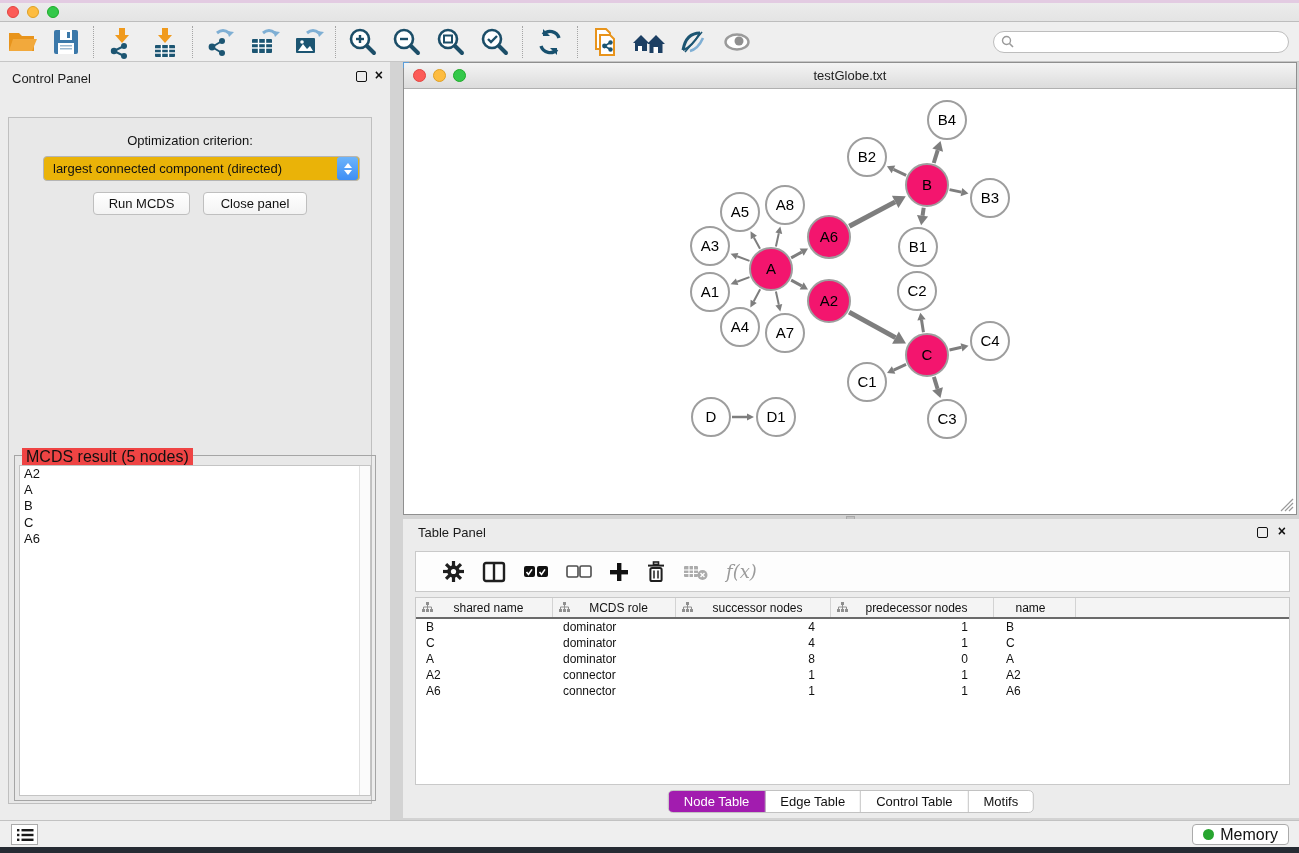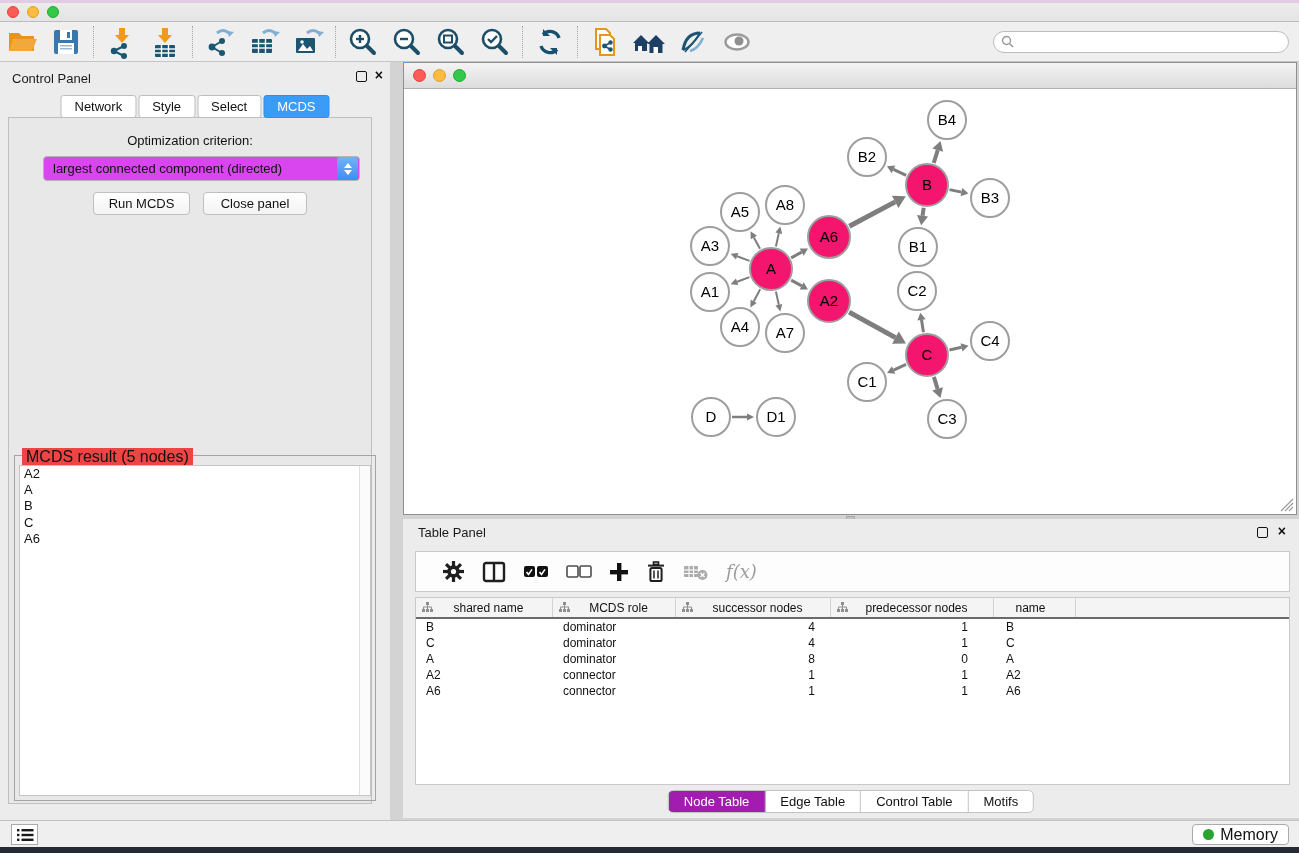--- a/index.html
+++ b/index.html
@@ -34,21 +34,21 @@
   .cp-title { position:absolute; top:9px; left:12px; font-size:13px; color:#1b1b1b; }
   .win-mini { position:absolute; top:9px; width:11px; height:11px; border:1.5px solid #111; border-radius:2px; }
   .win-x { position:absolute; top:6px; font-size:14px; font-weight:900; color:#111; line-height:14px; }
   .cp-tabs { position:absolute; top:33px; left:50%; transform:translateX(-50%); display:flex; gap:2px; z-index:3; }
   .cp-tab { background:#fff; border:1px solid #bdbdbd; border-radius:3px; font-size:13px;
     padding:3px 13px; color:#111; }
   .cp-tab.active { background:#3b9cf8; border-color:#2f8df0; color:#fff; }
   .cp-content { position:absolute; left:8px; top:55px; width:364px; height:687px;
     background:#e8e8e8; border:1px solid #bfbfbf;padding-left:44px; }
   .crit-label { position:absolute; top:15px; left:0; right:0; text-align:center; font-size:13px; color:#111; }
-  .crit-select { position:absolute; left:34px; top:38px; width:317px; height:25px; background:#d946ef;
+  .crit-select { position:absolute; left:34px; top:38px; width:317px; height:25px; background:#eab308;
     border:1px solid #b5b5b5; border-radius:4px; display:flex; align-items:center; }
   .crit-select-text { flex:1; font-size:13px; color:#111; padding-left:9px; white-space:nowrap; overflow:hidden; }
   .stepper { width:21px; height:23px; margin-right:1px; border-radius:3px;
     background:linear-gradient(#6db4fa,#3e8ef5); display:flex; flex-direction:column;
     align-items:center; justify-content:center; gap:2px; }
   .chev-up { width:0; height:0; border-left:4px solid transparent; border-right:4px solid transparent; border-bottom:5px solid #fff; }
   .chev-dn { width:0; height:0; border-left:4px solid transparent; border-right:4px solid transparent; border-top:5px solid #fff; }
   .cp-btn { position:absolute; top:74px; height:23px; background:linear-gradient(#ffffff,#f3f3f3);
     border:1px solid #bfbfbf; border-radius:4px; font-size:13px; color:#111;
     display:flex; align-items:center; justify-content:center; }
@@ -286,26 +286,20 @@
       <line x1="8.5" y1="8.5" x2="12" y2="12" stroke="#9a9a9a" stroke-width="1.6"></line>
     </svg>
     <input class="search-input" type="text" placeholder="" style="">
   </div>
 </div>
 
 <div class="abs control-panel">
   <div class="cp-title">Control Panel</div>
   <div class="win-mini" style="right:23px;"></div>
   <div class="win-x" style="right:7px;">×</div>
-  <div class="cp-tabs">
-    <div class="cp-tab">Network</div>
-    <div class="cp-tab">Style</div>
-    <div class="cp-tab">Select</div>
-    <div class="cp-tab active">MCDS</div>
-  </div>
   <div class="cp-content">
     <div class="crit-label">Optimization criterion:</div>
     <div class="crit-select">
       <div class="crit-select-text">largest connected component (directed)</div>
       <div class="stepper">
         <div class="chev-up"></div>
         <div class="chev-dn"></div>
       </div>
     </div>
     <div class="cp-btn run-btn">Run MCDS</div>
@@ -320,20 +314,21 @@
           <div class="mcds-item">A6</div>
         </div>
       <div class="mcds-scroll" style="right:5px;top:10px;bottom:5px;"></div>
     </div>
   </div>
 </div>
 
 <div class="abs net-window">
   <div class="net-focus"></div>
   <div class="net-titlebar">
+    <div class="net-title">testGlobe.txt</div>
     <div class="net-lights">
       <div class="light r"></div>
       <div class="light y"></div>
       <div class="light g"></div>
     </div>
   </div>
   <div class="net-canvas">
     <svg id="graph-svg" width="892" height="425">
         <line x1="356.01124522107034" y1="159.7948702451939" x2="349.8553864603895" y2="148.47603316910335" stroke="#7e7e7e" stroke-width="2"></line>
         <polygon points="346.51098283201964,142.32664585242324 352.93008011872956,146.8038313549184 346.7806928020495,150.1482349832883" fill="#7e7e7e"></polygon>

